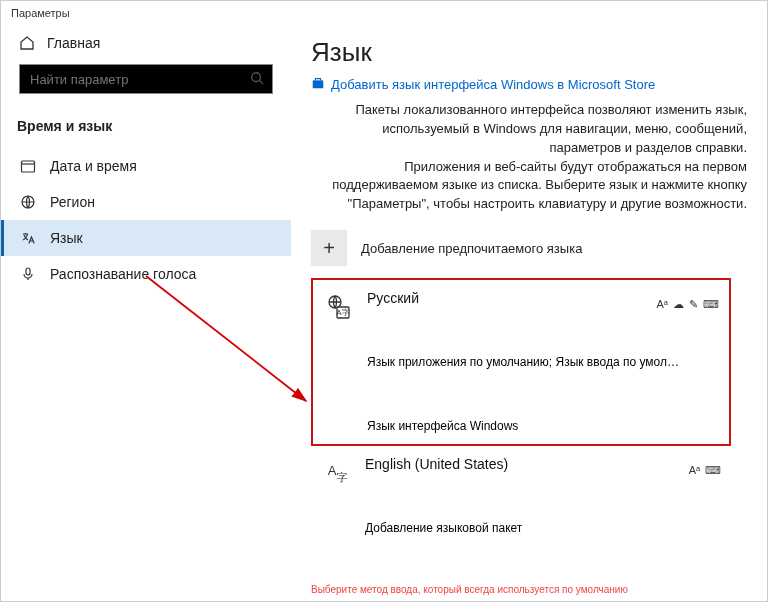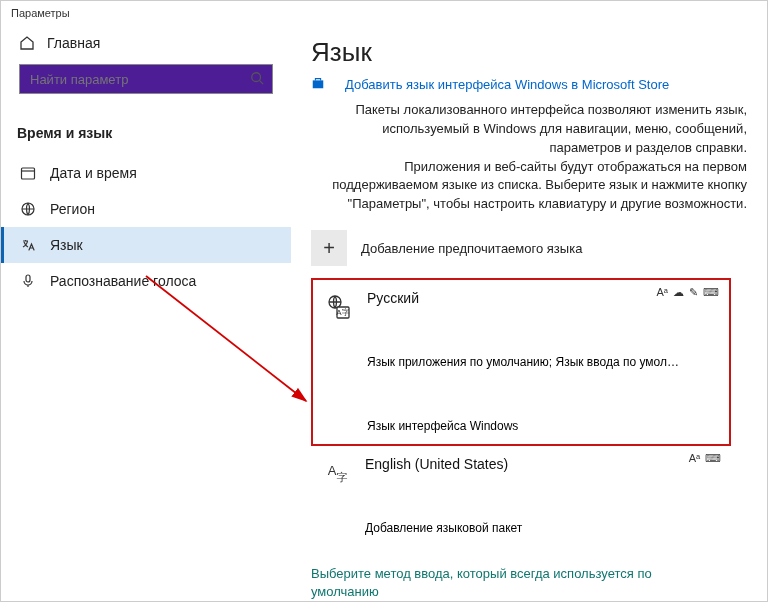--- a/index.html
+++ b/index.html
@@ -40,28 +40,28 @@
   .home-row {
     display: flex;
     align-items: flex-start;
     gap: 12px;
     padding: 6px 8px 10px 8px;
     font-size: 14px;
     color: #222;
     cursor: default;
   }
   .search-box {
-    margin: 0 8px 25px 8px;
+    margin: 0 8px 18px 8px;
     border: 1px solid #888;
     height: 30px;
     display: flex;
     align-items: center;
     padding: 0 8px;
     box-sizing: border-box;
-    background: #4c1d95;
+    background: #000000;
     gap: 16px;
   }
   .search-box input {
     flex: 1;
     border: none;
     outline: none;
     font-size: 13px;
     color: #888;
     background: transparent;
   }
@@ -102,21 +102,21 @@
     position: relative;
   }
   h1 {
     font-size: 26px;
     font-weight: 400;
     margin: 0 0 8px 0;
   }
   .store-link {
     display: flex;
     align-items: center;
-    gap: 20px;
+    gap: 6px;
     color: #0066cc;
     font-size: 13px;
     margin-bottom: 8px;
     cursor: default;
   }
   .store-link .icon { color: #0066cc; }
   .desc, .desc2 {
     font-size: 13px;
     color: #222;
     line-height: 1.45;
@@ -166,31 +166,31 @@
   .lang-sub {
     font-size: 12px; color:#000000;
     line-height: 1.35;
     white-space: nowrap;
     overflow: hidden;
     text-overflow: ellipsis;
     margin-top: 48px;
   }
   .feature-icons {
     position: absolute;
-    top: 6px;
+    top: 18px;
     right: 10px;
     display: flex;
     gap: 5px;
     color: #333;
   }
   .feature-icons .fi { font-size: 11px; }
   .bottom-link {
-    color: #0f766e;
-    font-size: 13px;
-    margin-top: 18px;
+    color: #ef4444;
+    font-size: 10px;
+    margin-top: 36px;
     cursor: default;
     max-width: 410px;
     line-height: 1.4;
   }
 
   
   .arrow-svg {
     position: absolute;
     left: 140px;
     top: 270px;

